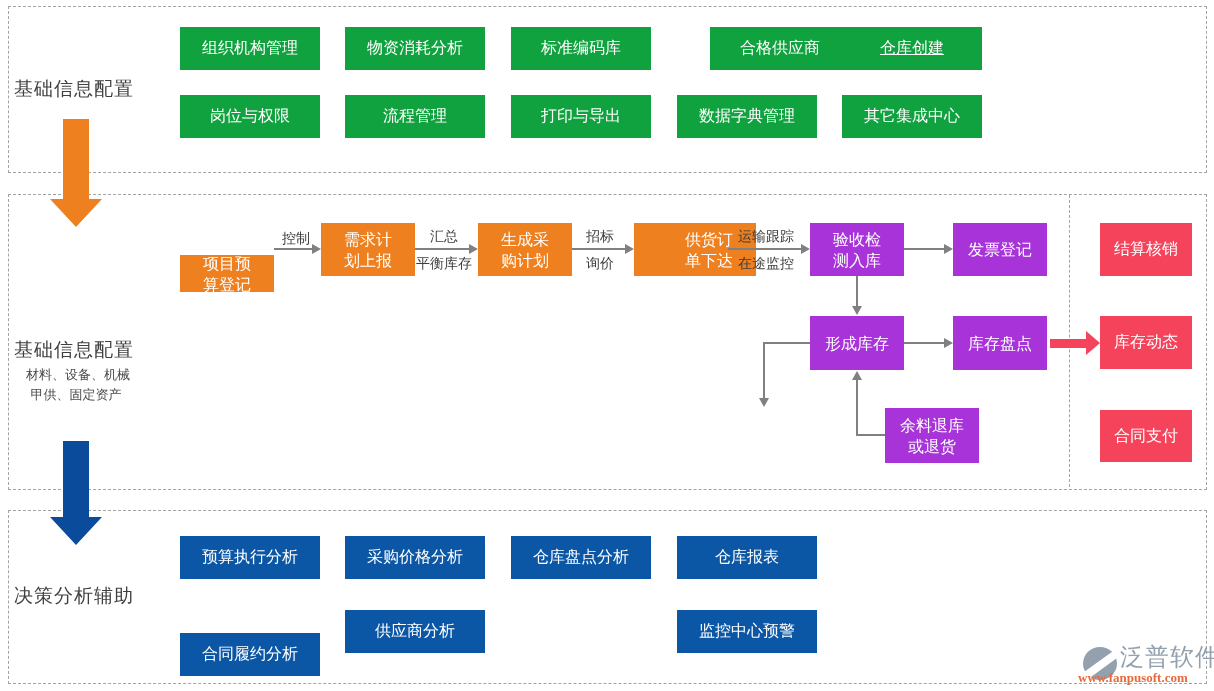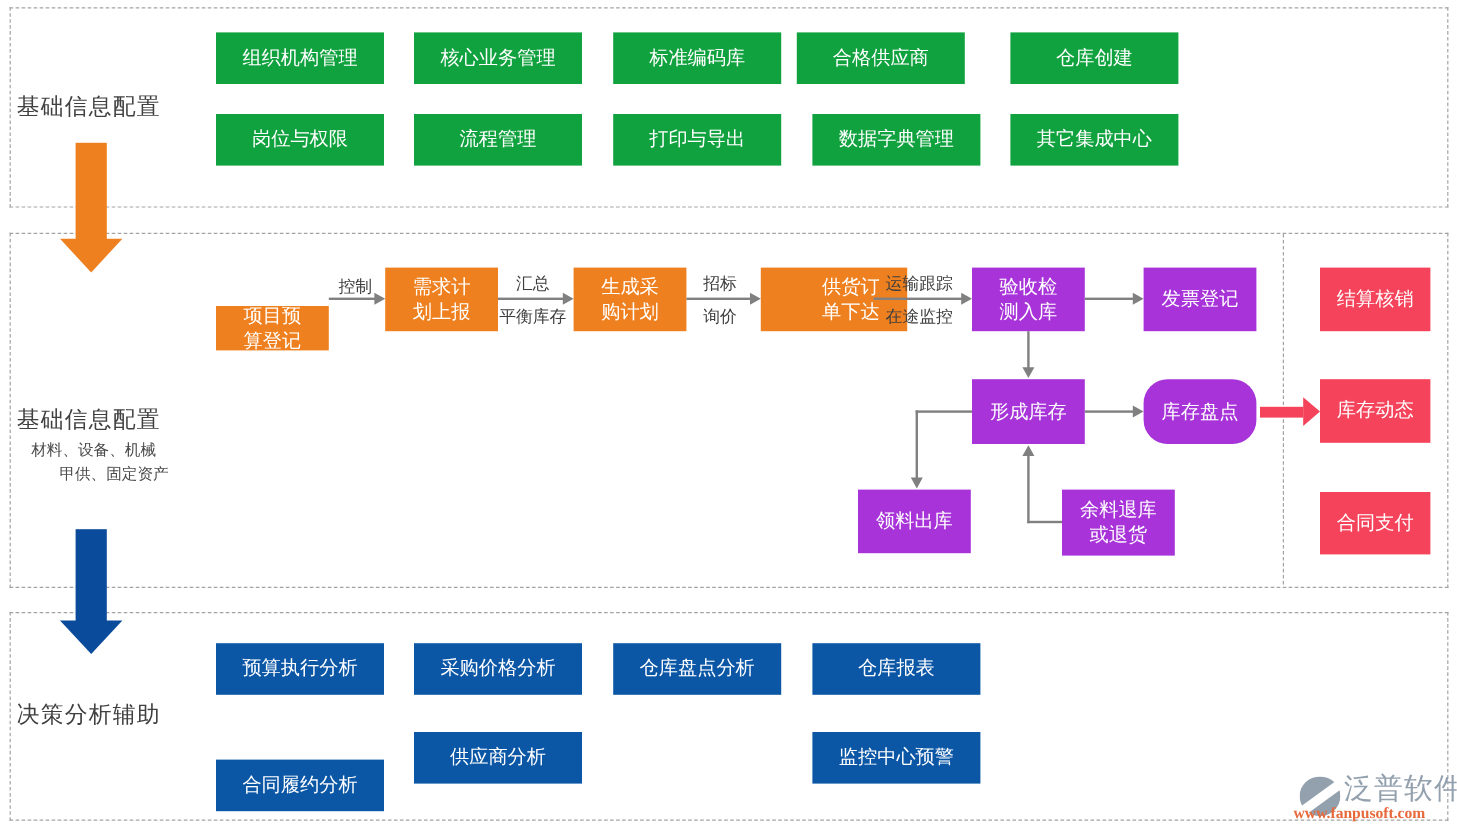--- a/index.html
+++ b/index.html
@@ -61,33 +61,33 @@
 <div id="canvas">
 
   <div class="section" style="left:8px;top:6px;width:1197px;height:165px;"></div>
   <div class="section" style="left:8px;top:194px;width:1197px;height:294px;"></div>
   <div class="section" style="left:8px;top:510px;width:1197px;height:172px;"></div>
   <div class="divider-v" style="left:1069px;top:195px;height:292px;"></div>
 
   <div class="sec-label" style="left:14px;top:76px;">基础信息配置</div>
   <div class="sec-label" style="left:14px;top:337px;">基础信息配置</div>
   <div class="sec-sub" style="left:10px;top:366px;">材料、设备、机械</div>
-  <div class="sec-sub" style="left:27px;top:386px;">甲供、固定资产</div>
+  <div class="sec-sub" style="left:8px;top:386px;">甲供、固定资产</div>
   <div class="sec-label" style="left:14px;top:583px;">决策分析辅助</div>
 
   <div class="bigshaft o-f" style="left:63px;top:119px;height:81px;"></div>
   <div class="bighead o-h" style="left:50px;top:199px;"></div>
   <div class="bigshaft b-f" style="left:63px;top:441px;height:77px;"></div>
   <div class="bighead b-h" style="left:50px;top:517px;"></div>
 
   <div class="btn green" style="left:180px;top:27px;">组织机构管理</div>
-  <div class="btn green" style="left:345px;top:27px;">核心业务管理</div>
+  <div class="btn green" style="left:345px;top:27px;">物资消耗分析</div>
   <div class="btn green" style="left:511px;top:27px;">标准编码库</div>
-  <div class="btn green" style="left:664px;top:27px;">合格供应商</div>
-  <div class="btn green" style="left:842px;top:27px;">仓库创建</div>
+  <div class="btn green" style="left:710px;top:27px;">合格供应商</div>
+  <div class="btn green" style="left:842px;top:27px;text-decoration:underline;">仓库创建</div>
   <div class="btn green" style="left:180px;top:95px;">岗位与权限</div>
   <div class="btn green" style="left:345px;top:95px;">流程管理</div>
   <div class="btn green" style="left:511px;top:95px;">打印与导出</div>
   <div class="btn green" style="left:677px;top:95px;">数据字典管理</div>
   <div class="btn green" style="left:842px;top:95px;">其它集成中心</div>
 
   <div class="fbox orange" style="left:180px;top:223px;height:37px;margin-top:32px;">
     <span>项目预</span>
     <span>算登记</span>
   </div>
@@ -106,25 +106,22 @@
   <div class="fbox purple" style="left:810px;top:223px;height:53px;">
     <span>验收检</span>
     <span>测入库</span>
   </div>
   <div class="fbox purple" style="left:953px;top:223px;height:53px;">
     <span>发票登记</span>
   </div>
   <div class="fbox purple" style="left:810px;top:316px;height:54px;">
     <span>形成库存</span>
   </div>
-  <div class="fbox purple" style="left:953px;top:316px;height:54px;border-radius:20px;">
+  <div class="fbox purple" style="left:953px;top:316px;height:54px;">
     <span>库存盘点</span>
-  </div>
-  <div class="fbox purple" style="left:715px;top:408px;height:53px;">
-    <span>领料出库</span>
   </div>
   <div class="fbox purple" style="left:885px;top:408px;height:55px;">
     <span>余料退库</span>
     <span>或退货</span>
   </div>
 
   <div class="redbox" style="left:1100px;top:223px;height:53px;">结算核销</div>
   <div class="redbox" style="left:1100px;top:316px;height:53px;">库存动态</div>
   <div class="redbox" style="left:1100px;top:410px;height:52px;">合同支付</div>
 

